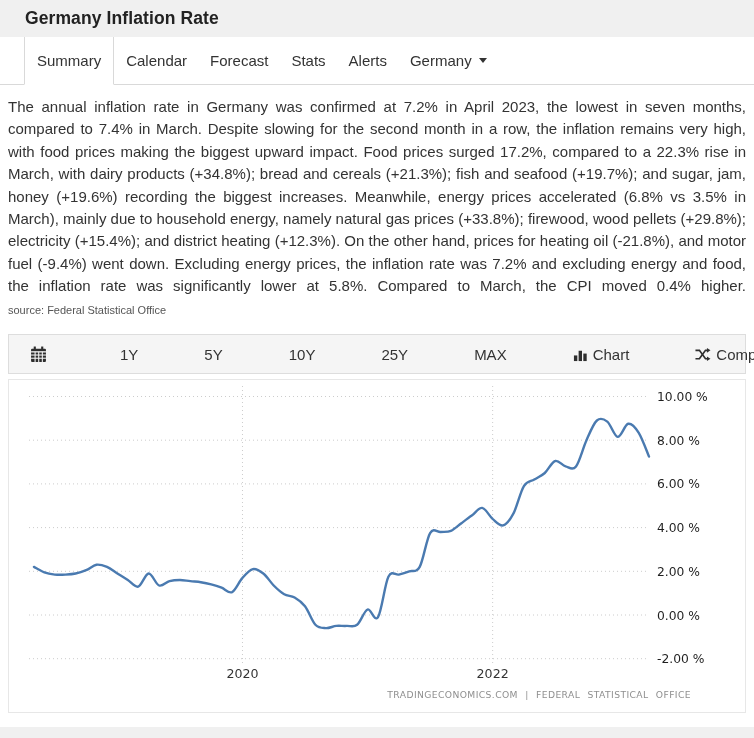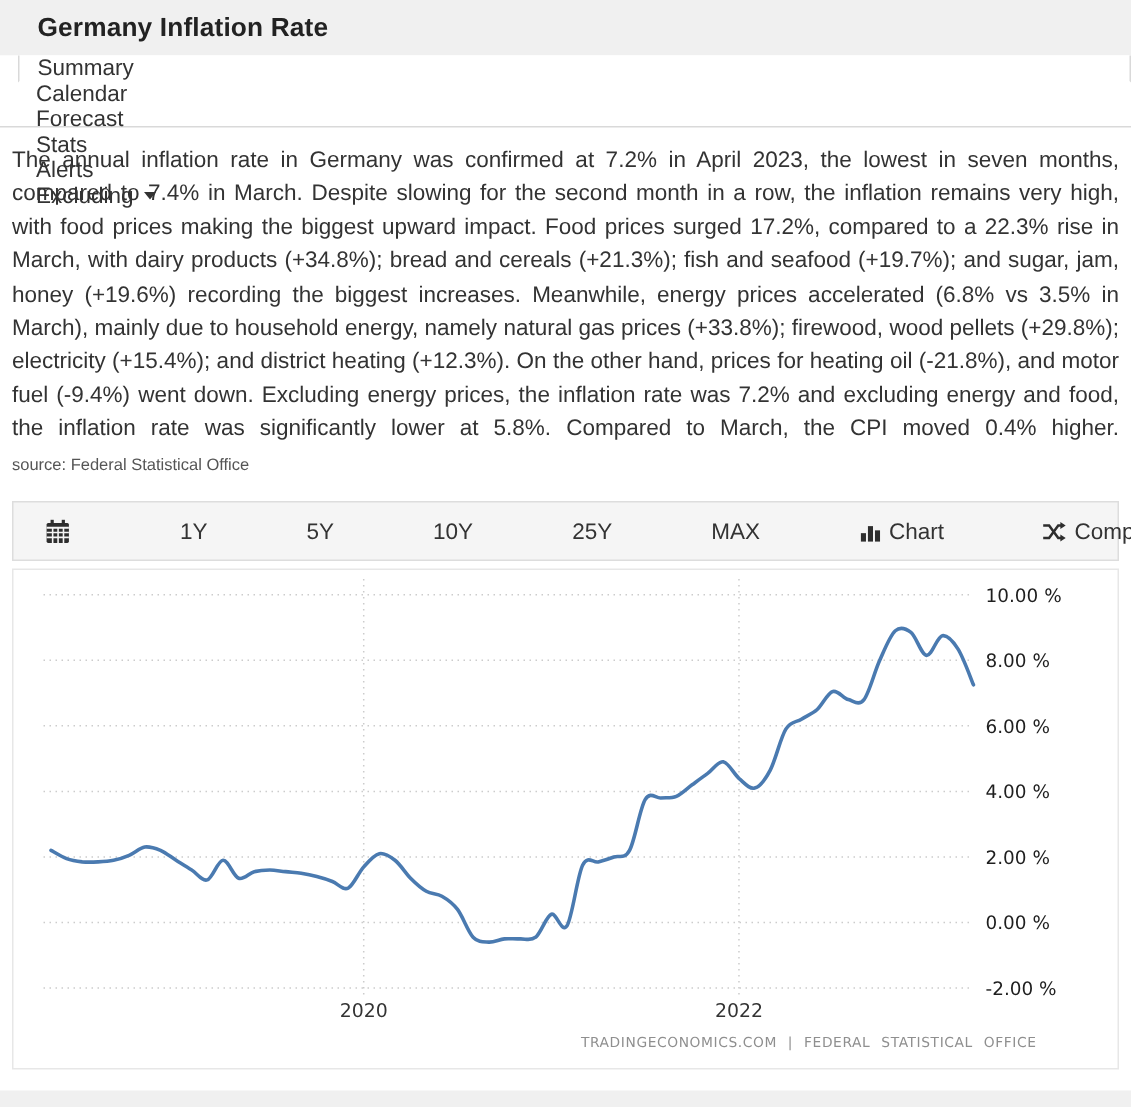--- a/index.html
+++ b/index.html
@@ -4,21 +4,21 @@
 <style>
   * { margin:0; padding:0; box-sizing:border-box; }
   html,body { width:754px; background:#fff; font-family:"Liberation Sans",sans-serif; overflow:hidden; }
   body { height:738px; }
 
   
   .title-bar { background:#f0f0f0; height:37px; padding:8px 9px 0 25px; }
   .title-bar h1 { font-size:17.5px; font-weight:bold; color:#222; letter-spacing:.1px; }
 
   
-  .tabs { height:48px; display:flex; align-items:stretch; border-bottom:1px solid #d9d9d9; padding-left:12px; background:#fff;flex-direction:column; }
+  .tabs { height:48px; display:flex; align-items:stretch; border-bottom:1px solid #d9d9d9; padding-left:24px; background:#fff; }
   .tab { display:flex; align-items:center; font-size:15px; color:#333; padding:0 11px; cursor:pointer; white-space:nowrap; }
   .tab.active { background:#fff; border-left:1px solid #d9d9d9; border-right:1px solid #d9d9d9; margin-bottom:-1px; border-bottom:1px solid #fff; padding:0 12px; }
   .tab + .tab { margin-left:1px; }
   .caret { display:inline-block; width:0; height:0; border-left:4px solid transparent; border-right:4px solid transparent; border-top:5px solid #333; margin-left:7px; }
 
   
   .summary { margin:11px 8px 0 8px; font-size:15px; line-height:22.4px; color:#333; text-align:justify; }
   .source-note { font-size:11px; color:#555; white-space:nowrap; }
 
   
@@ -57,21 +57,21 @@
   <div class="tab">
       <span>Forecast</span>
     </div>
   <div class="tab">
       <span>Stats</span>
     </div>
   <div class="tab">
       <span>Alerts</span>
     </div>
   <div class="tab">
-    <span>Excluding</span>
+    <span>Germany</span>
     <span class="caret"></span>
   </div>
 </div>
 
 <p class="summary"><span>The annual inflation rate in Germany was confirmed at 7.2% in April 2023, the lowest in seven months, compared to 7.4% in March. Despite slowing for the second month in a row, the inflation remains very high, with food prices making the biggest upward impact. Food prices surged 17.2%, compared to a 22.3% rise in March, with dairy products (+34.8%); bread and cereals (+21.3%); fish and seafood (+19.7%); and sugar, jam, honey (+19.6%) recording the biggest increases. Meanwhile, energy prices accelerated (6.8% vs 3.5% in March), mainly due to household energy, namely natural gas prices (+33.8%); firewood, wood pellets (+29.8%); electricity (+15.4%); and district heating (+12.3%). On the other hand, prices for heating oil (-21.8%), and motor fuel (-9.4%) went down. Excluding energy prices, the inflation rate was 7.2% and excluding energy and food, the inflation rate was significantly lower at 5.8%. Compared to March, the CPI moved 0.4% higher.</span> <span class="source-note">source: Federal Statistical Office</span></p>
 
 <div class="toolbar">
   <div class="tool cal">
     <svg width="17" height="17" viewBox="0 0 16 16">
       <rect class="ic" x="1" y="2.5" width="14" height="12.5" rx="1"></rect>

